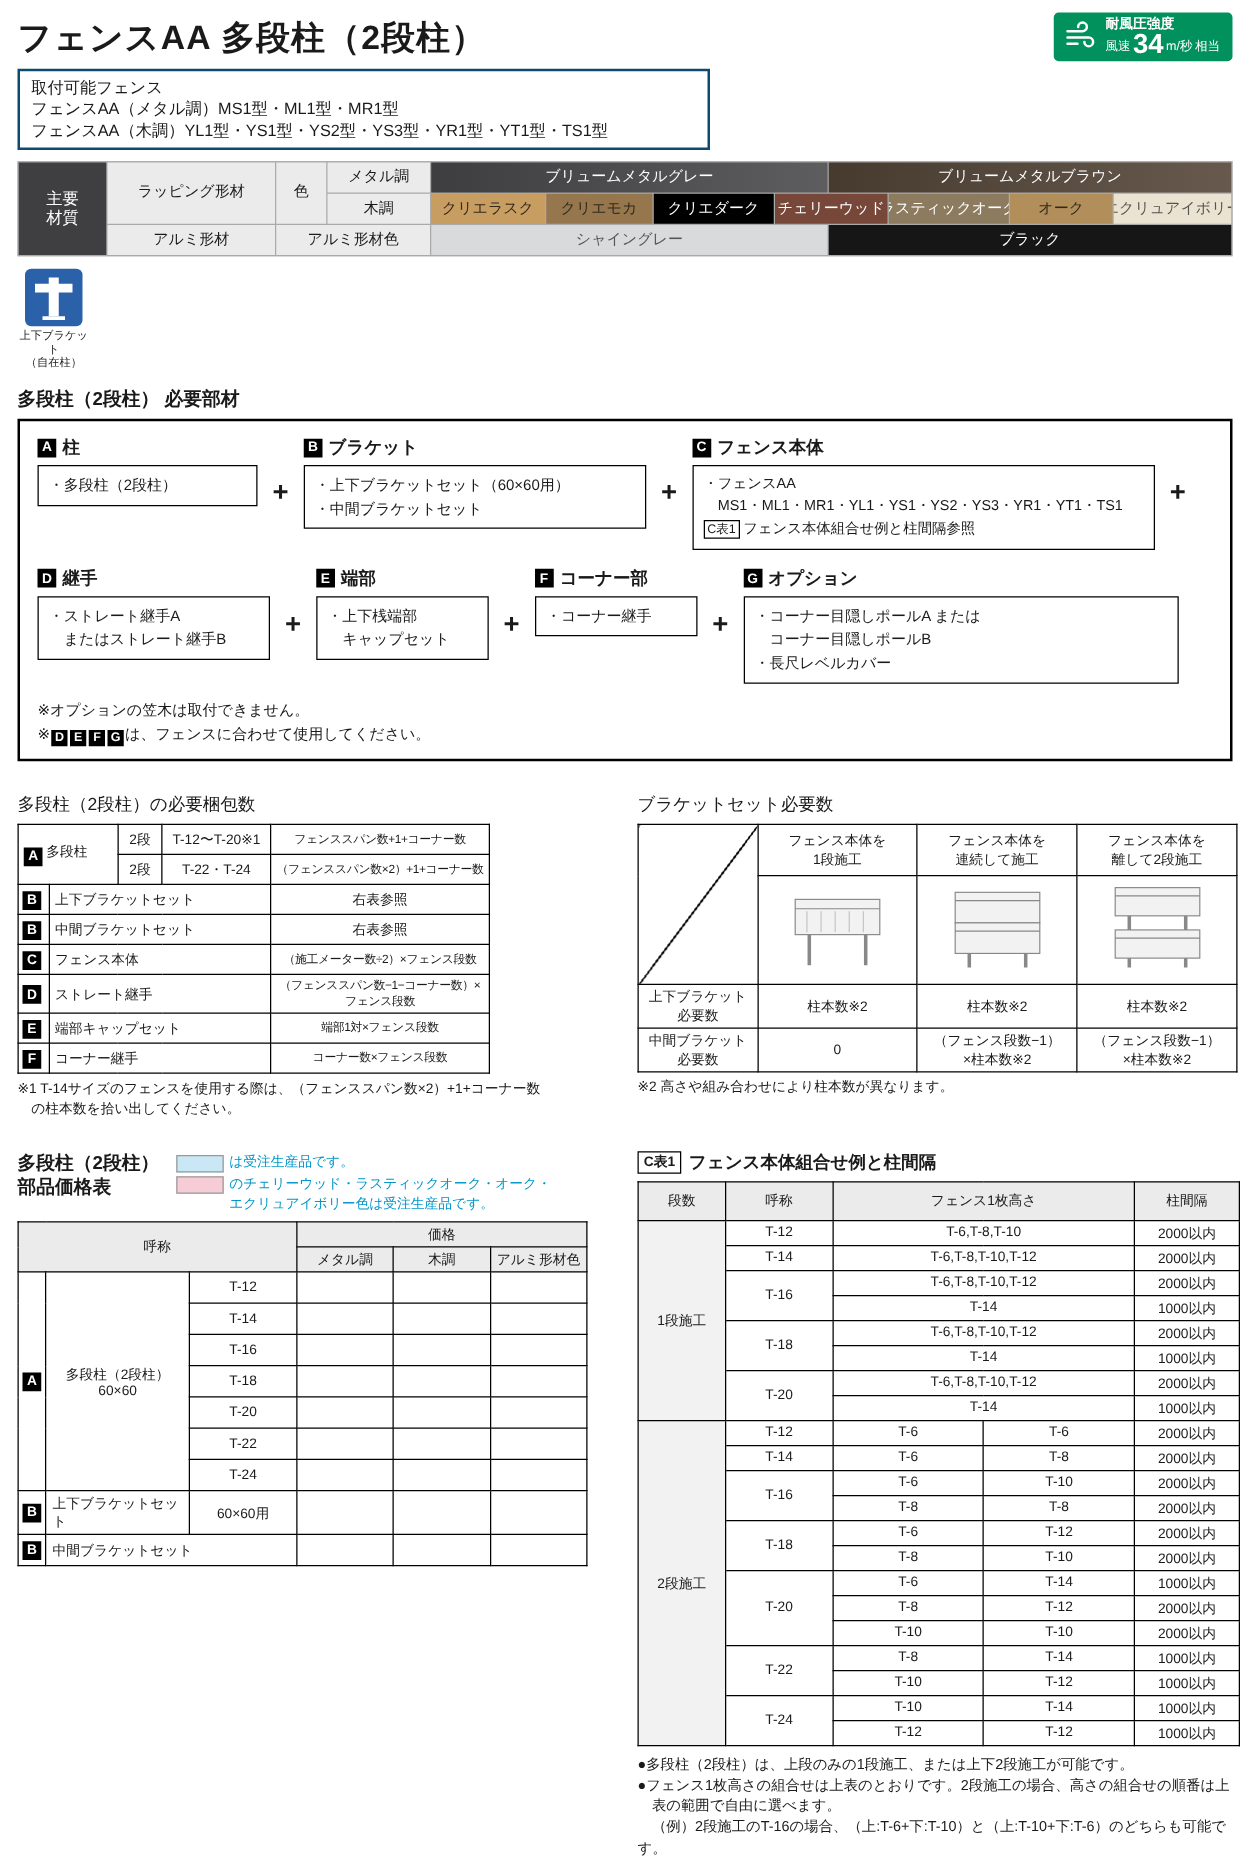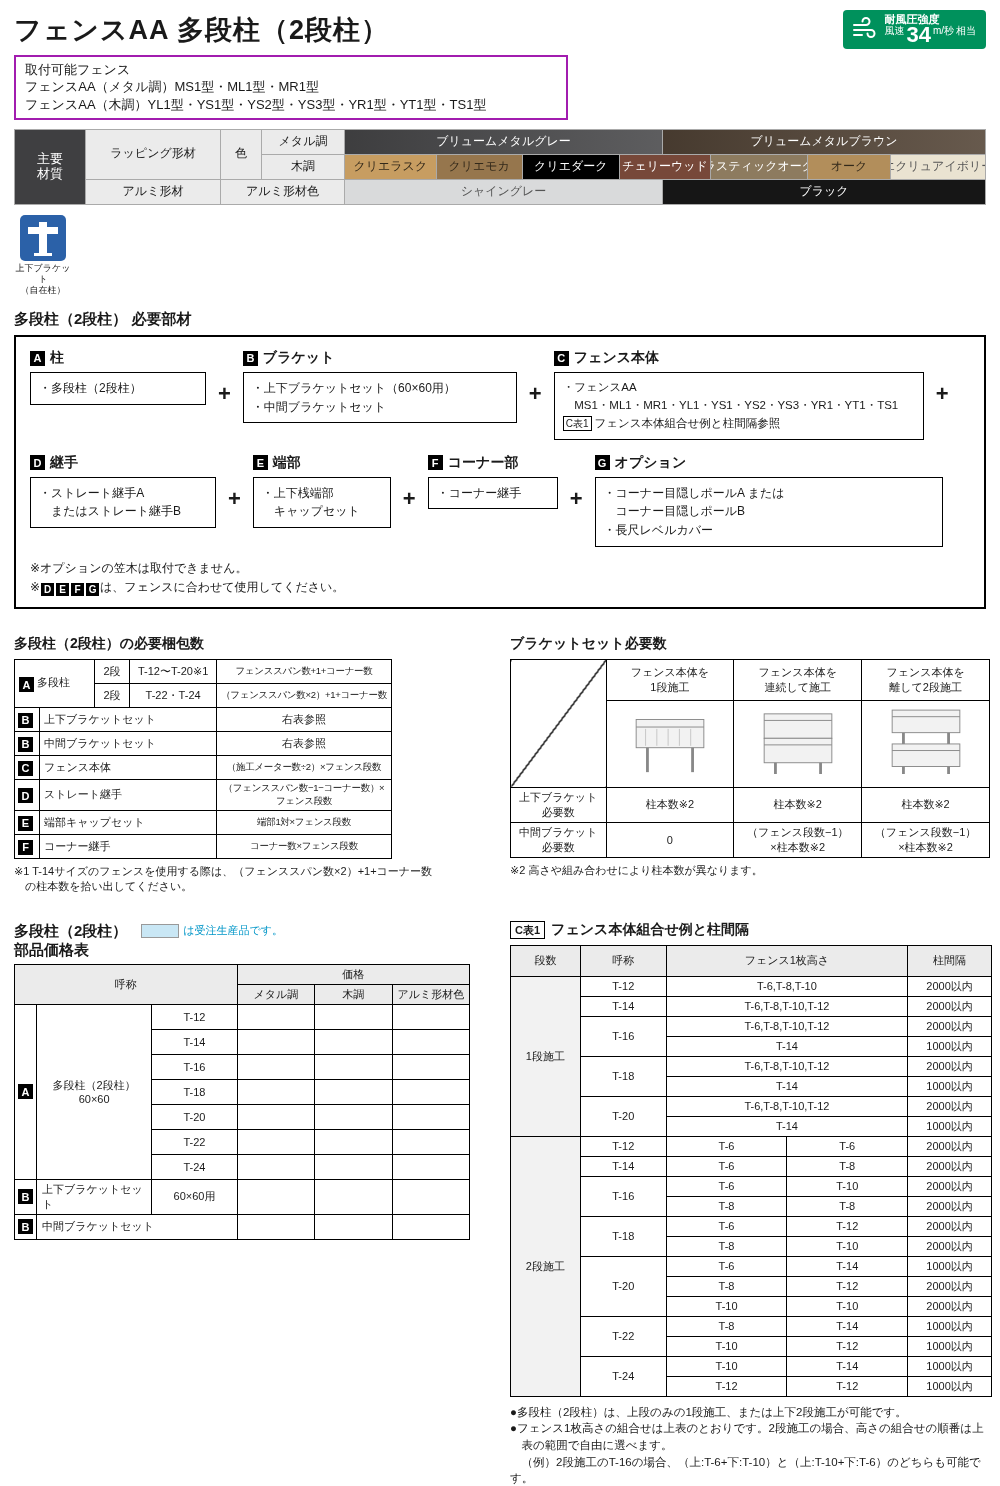--- a/index.html
+++ b/index.html
@@ -7,26 +7,26 @@
         font-family:"Liberation Sans","DejaVu Sans",sans-serif;color:#1a1a1a;
         padding:10px 14px;position:relative;overflow:hidden;}
   .pre{white-space:pre-line;}
 
   
   .hdr{display:flex;justify-content:space-between;align-items:flex-start;}
   .title{font-size:27px;font-weight:bold;letter-spacing:1px;padding-top:2px;}
   .wind{color:#fff;border-radius:4px;padding:3px 10px 4px 8px;display:flex;gap:7px;align-items:center;}
   .wind-tx{line-height:1.1;}
   .wl{font-size:11px;font-weight:bold;}
-  .wr{display:flex;gap:2px;}
+  .wr{display:flex;align-items:flex-end;gap:2px;}
   .wp,.wu,.ws{font-size:10px;padding-bottom:2px;}
   .wv{font-size:22px;font-weight:bold;line-height:0.9;}
 
   
-  .compat{border:2px solid #a21caf;width:532px;padding:4px 9px;font-size:13px;line-height:1.35;margin-top:6px;}
+  .compat{border:2px solid #0c4a6e;width:532px;padding:4px 9px;font-size:13px;line-height:1.35;margin-top:6px;}
 
   
   .mat{margin-top:9px;display:grid;grid-template-columns:70px 134px 40px 82px 1fr;
        grid-auto-rows:24px;gap:1px;background:#aaa;border:1px solid #aaa;font-size:12px;}
   .mcell{background:#ebebeb;display:flex;align-items:center;justify-content:center;text-align:center;line-height:1.15;}
   .mcell.dark{background:#3f3f41;color:#fff;font-size:13px;}
   .g-main{grid-column:1;grid-row:1/4;}
   .g-wrap{grid-column:2;grid-row:1/3;}
   .g-col{grid-column:3;grid-row:1/3;}
   .g-metal{grid-column:4;grid-row:1;}
@@ -57,21 +57,21 @@
   .pbox{border:1px solid #000;padding:6px 8px;font-size:12px;line-height:1.55;}
   .plus{font-size:22px;font-weight:bold;margin-top:32px;flex:none;}
   .reftag{border:1px solid #000;font-size:10px;padding:0 2px;display:inline-block;line-height:13px;margin-right:3px;}
   .pnotes{margin-top:12px;font-size:12px;line-height:1.6;}
   .pnotes .tag.sm{margin:0 1px;vertical-align:-2px;}
 
   
   .cols{display:flex;gap:26px;margin-top:26px;}
   .colL{width:470px;flex:none;}
   .colR{flex:1;}
-  .h3{font-size:14px;font-weight:bold;margin-bottom:6px;}
+  .h3{font-size:14px;font-weight:normal;margin-bottom:6px;}
 
   table{border-collapse:collapse;}
   td{border:1px solid #000;padding:2px 3px;text-align:center;vertical-align:middle;}
 
   
   .ptab{width:378px;font-size:11px;}
   .ptab td{height:19px;}
   .ptab .tl{text-align:left;padding-left:4px;}
   .ptab .f{font-size:9.5px;letter-spacing:-0.3px;}
   .ptab .tag{margin-right:3px;vertical-align:-3px;}
@@ -410,20 +410,25 @@
   <div class="cols">
     <div class="colL">
       <div class="price-head">
         <div class="pt pre">多段柱（2段柱）
 部品価格表</div>
         <div class="legend">
           <div class="lg">
             <span class="chip" style="background-color: rgb(201, 231, 245);"></span>
             <span>は受注生産品です。</span>
           </div>
+          <div class="lg">
+            <span class="chip" style="background-color: rgb(246, 204, 215);"></span>
+            <span class="pre">のチェリーウッド・ラスティックオーク・オーク・
+エクリュアイボリー色は受注生産品です。</span>
+          </div>
         </div>
       </div>
       <table class="prtab">
         <colgroup>
             <col style="width:20px">
             <col style="width:116px">
             <col style="width:86px">
             <col style="width:78px">
             <col style="width:78px">
             <col style="width:78px">

